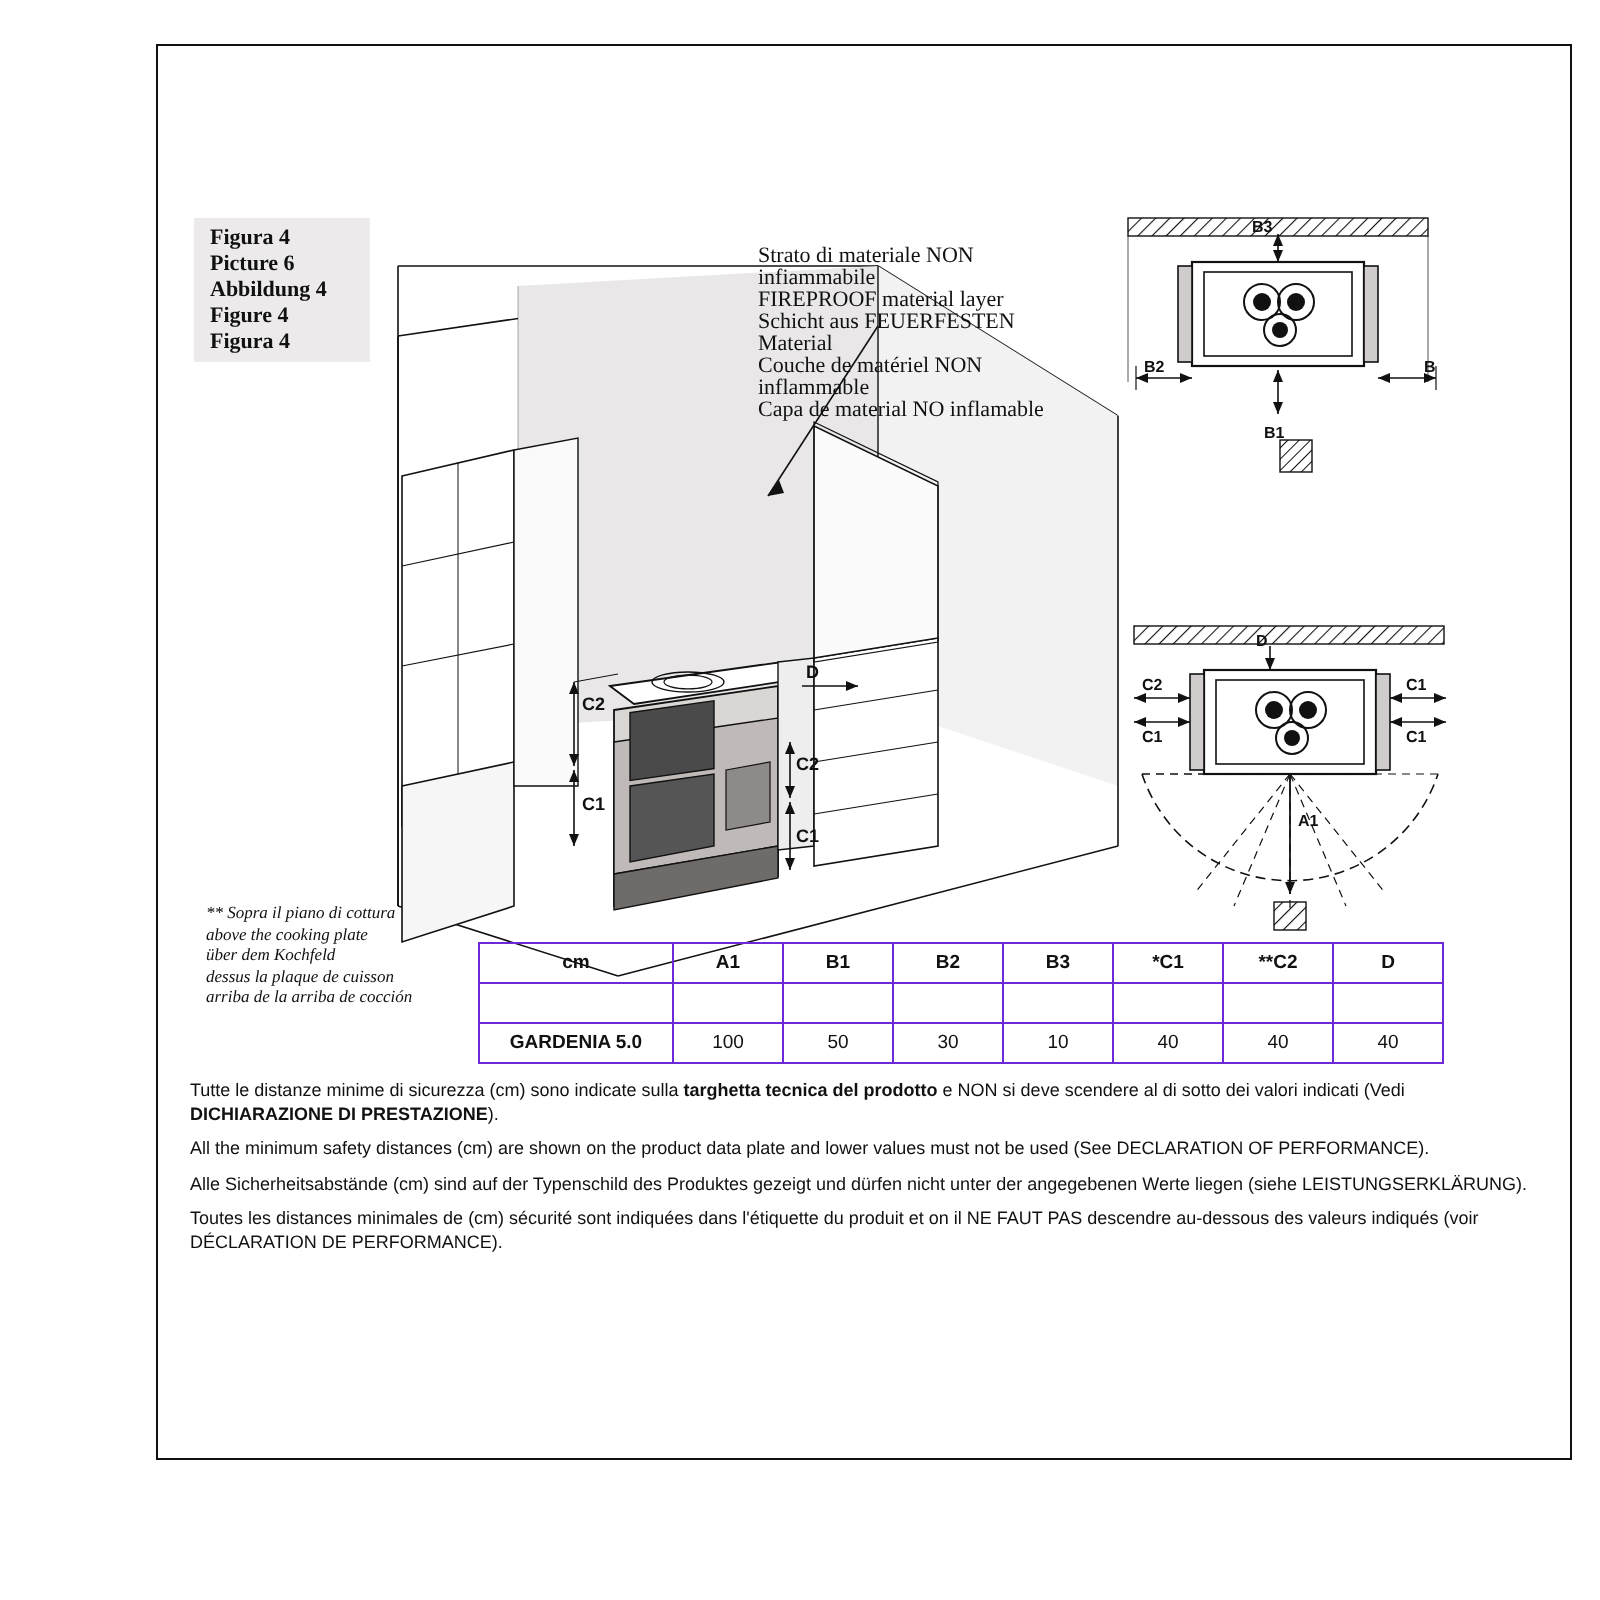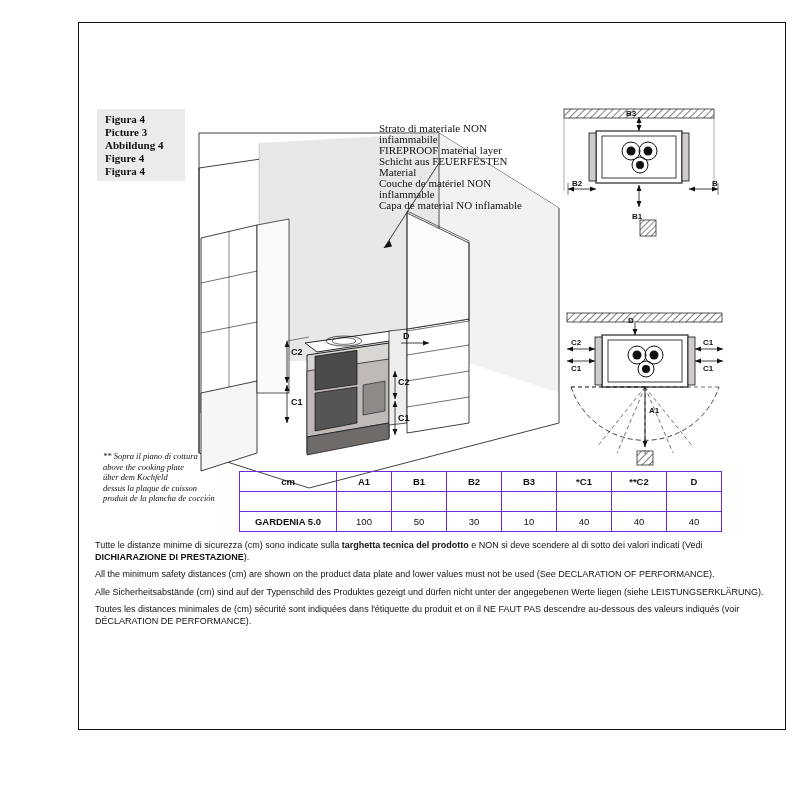--- a/index.html
+++ b/index.html
@@ -90,21 +90,21 @@
   }
 </style>
 </head>
 <body>
 
 <div class="page">
   <div class="frame">
 
     <div class="figbox">
       <div>Figura 4</div>
-      <div>Picture 3</div>
+      <div>Picture 6</div>
       <div>Abbildung 4</div>
       <div>Figure 4</div>
       <div>Figura 4</div>
     </div>
 
     <svg class="scene" width="430" height="440" viewBox="0 0 430 440">
 
       <path d="M60,40 L300,40" stroke="#111" stroke-width="0.8" fill="none"></path>
       <path d="M60,40 L60,360" stroke="#111" stroke-width="0.8" fill="none"></path>
       <path d="M300,40 L420,115" stroke="#111" stroke-width="0.8" fill="none"></path>
@@ -332,21 +332,21 @@
 
       <rect x="110" y="190" width="16" height="14" fill="url(#hatch3)" stroke="#111" stroke-width="0.7"></rect>
     </svg>
 
 
     <div class="note2">
       <div>** Sopra il piano di cottura</div>
       <div>above the cooking plate</div>
       <div>über dem Kochfeld</div>
       <div>dessus la plaque de cuisson</div>
-      <div>produit de la plancha de cocción</div>
+      <div>arriba de la arriba de cocción</div>
     </div>
 
     <table class="dims">
       <tbody>
           <tr>
         <td class="hdr col-first">cm</td>
         <td class="hdr col">A1</td>
         <td class="hdr col">B1</td>
         <td class="hdr col">B2</td>
         <td class="hdr col">B3</td>

